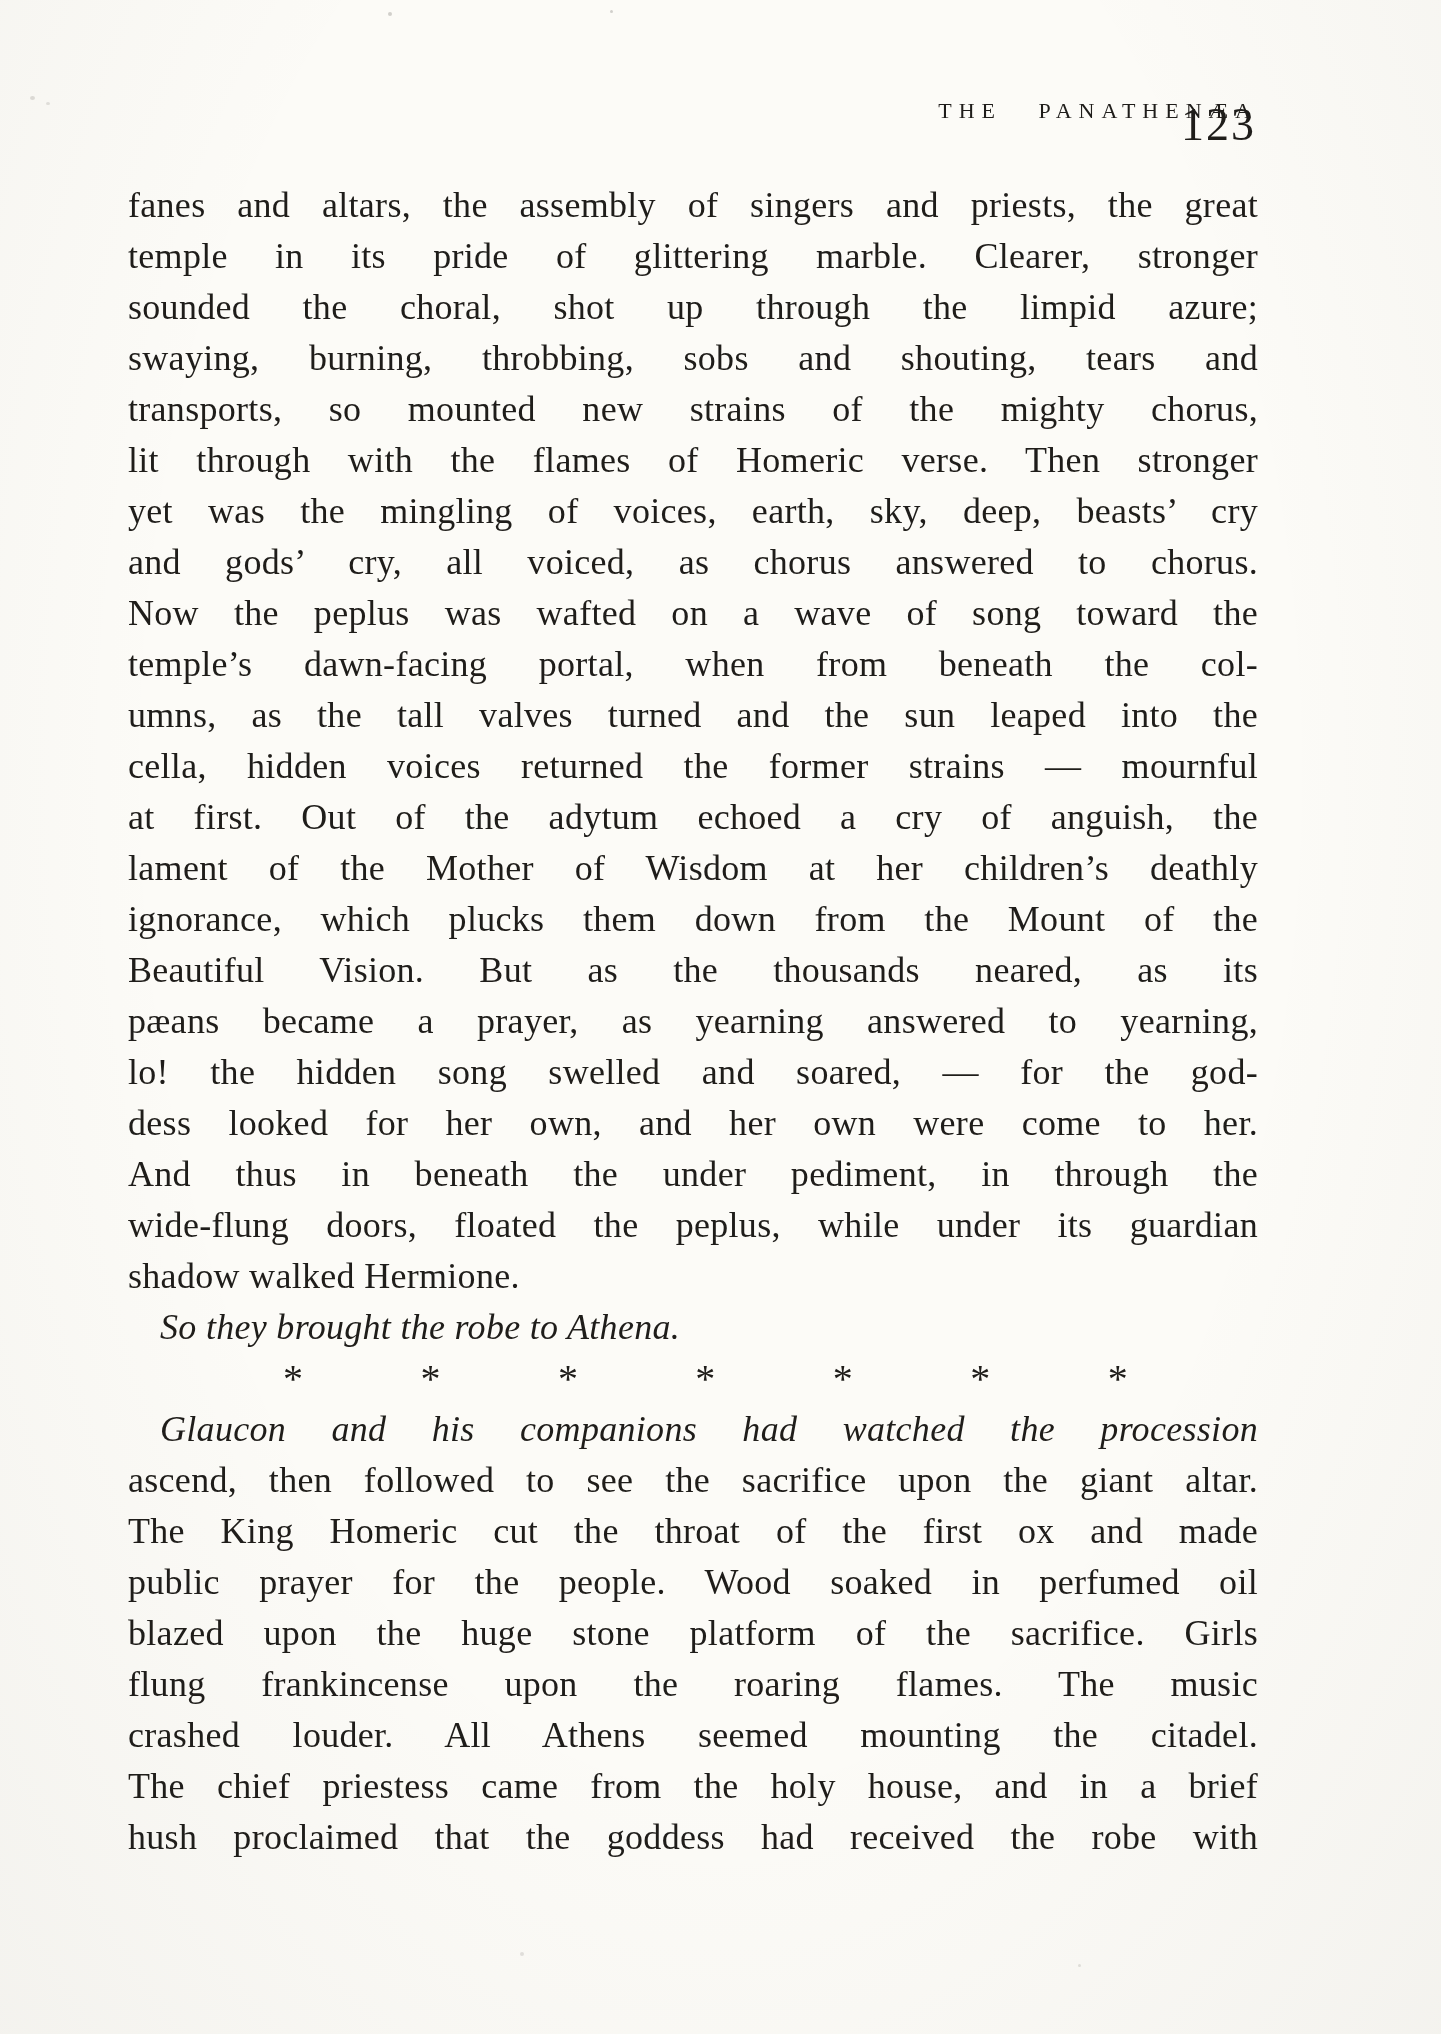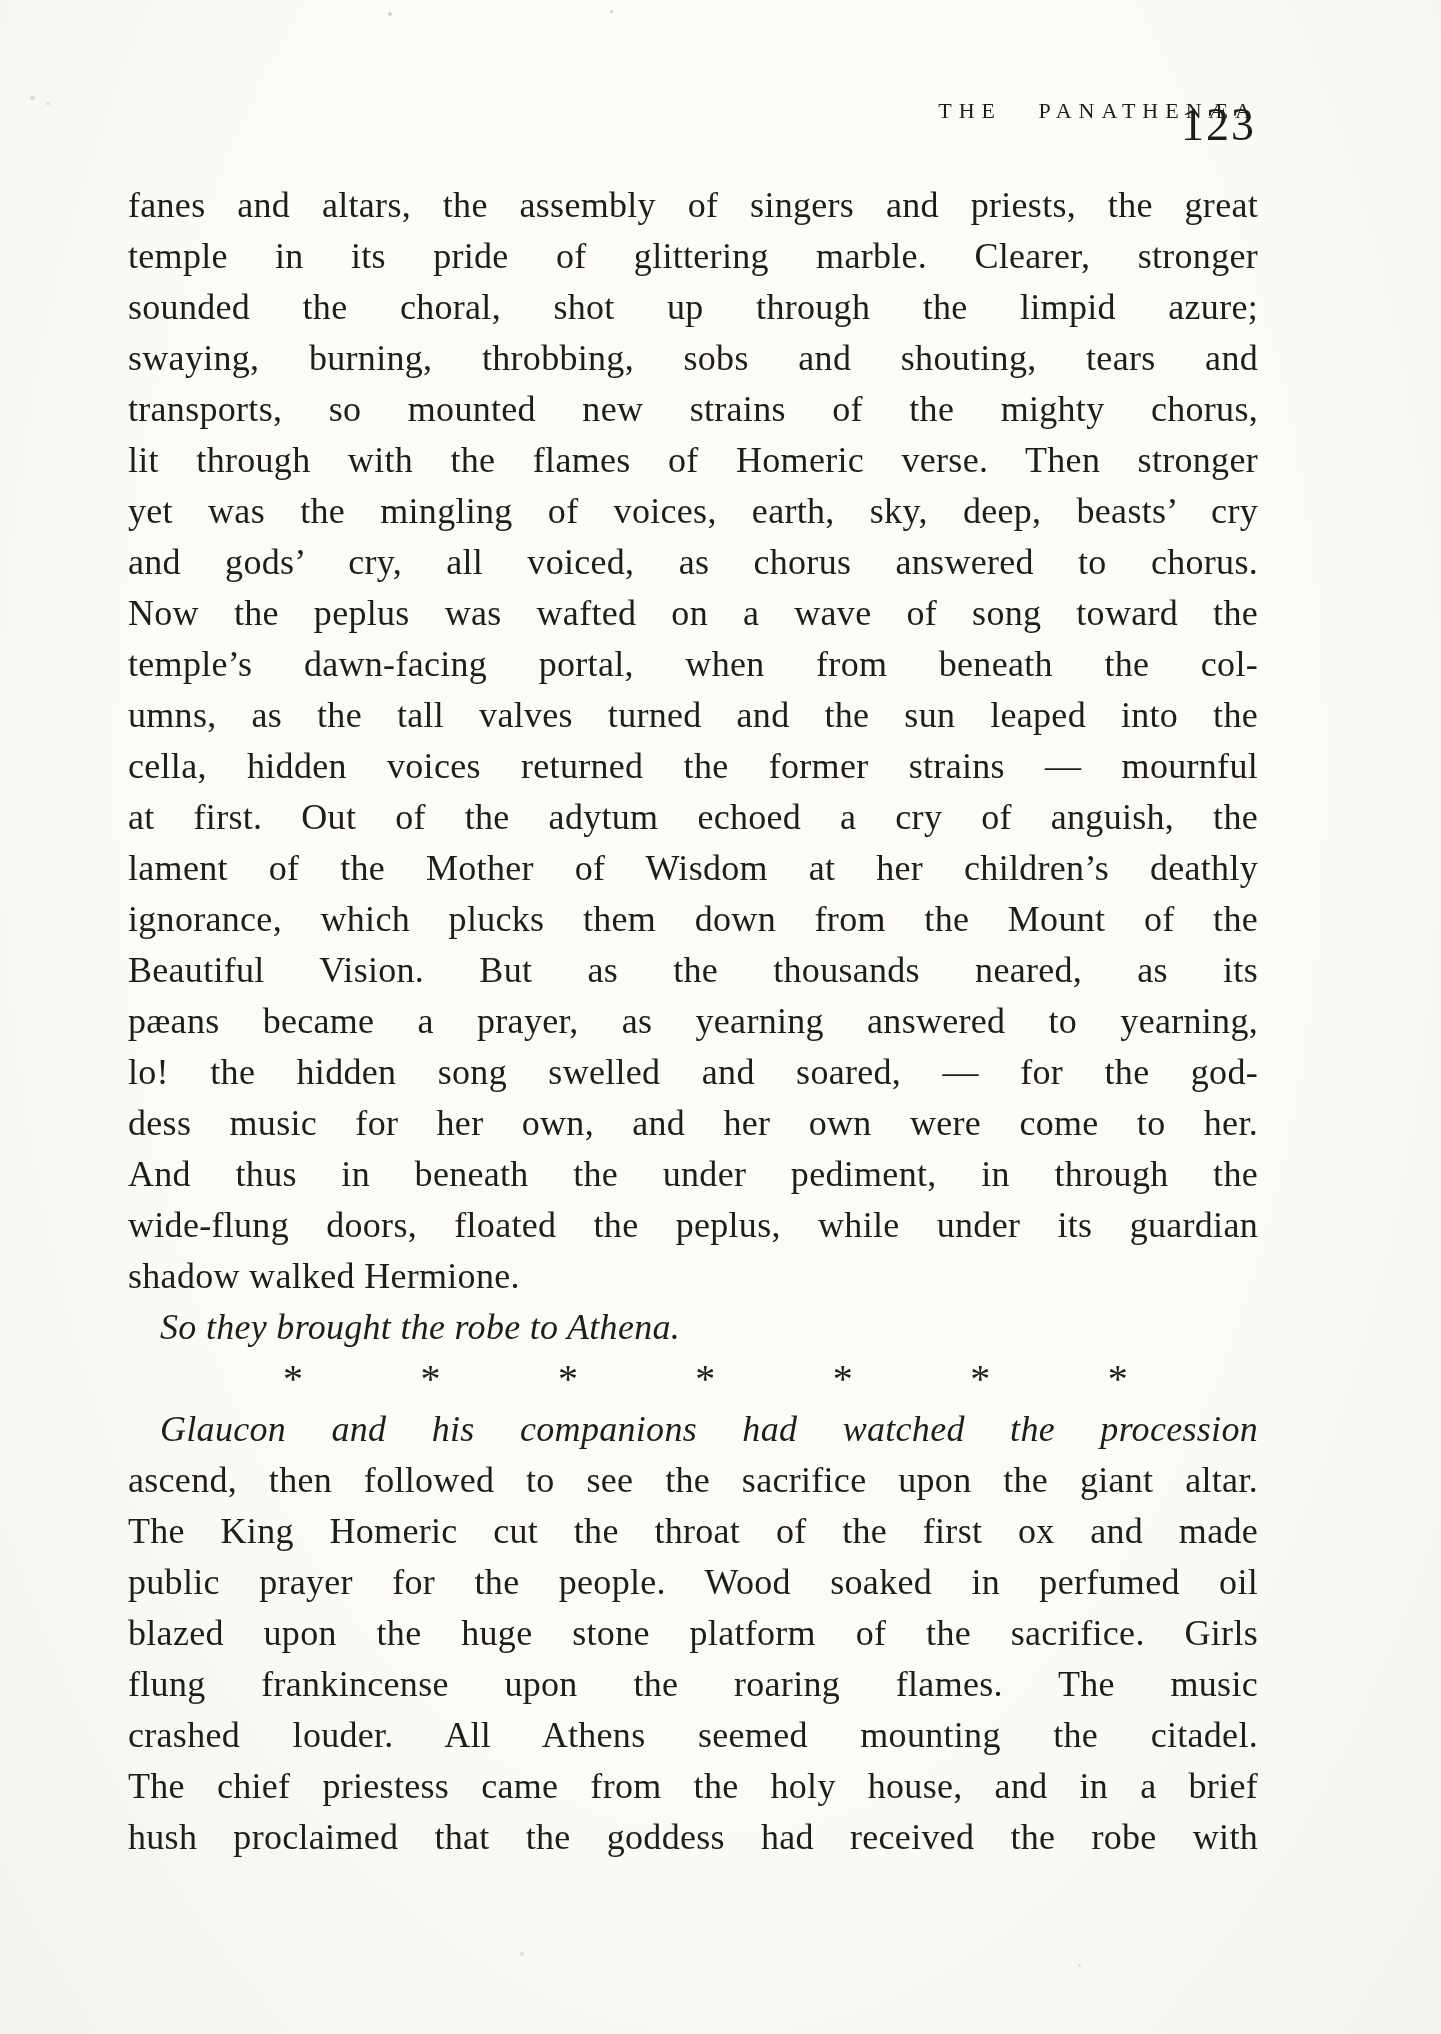--- a/index.html
+++ b/index.html
@@ -109,21 +109,21 @@
       <div class="line">Now the peplus was wafted on a wave of song toward the</div>
       <div class="line">temple’s dawn-facing portal, when from beneath the col-</div>
       <div class="line">umns, as the tall valves turned and the sun leaped into the</div>
       <div class="line">cella, hidden voices returned the former strains — mournful</div>
       <div class="line">at first. Out of the adytum echoed a cry of anguish, the</div>
       <div class="line">lament of the Mother of Wisdom at her children’s deathly</div>
       <div class="line">ignorance, which plucks them down from the Mount of the</div>
       <div class="line">Beautiful Vision. But as the thousands neared, as its</div>
       <div class="line">pæans became a prayer, as yearning answered to yearning,</div>
       <div class="line">lo! the hidden song swelled and soared, — for the god-</div>
-      <div class="line">dess music for her own, and her own were come to her.</div>
+      <div class="line">dess looked for her own, and her own were come to her.</div>
       <div class="line">And thus in beneath the under pediment, in through the</div>
       <div class="line">wide-flung doors, floated the peplus, while under its guardian</div>
       <div class="line unjust">shadow walked Hermione.</div>
       <div class="line indent unjust">So they brought the robe to Athena.</div>
       <div class="separator-row">
         <span>*</span>
         <span>*</span>
         <span>*</span>
         <span>*</span>
         <span>*</span>

